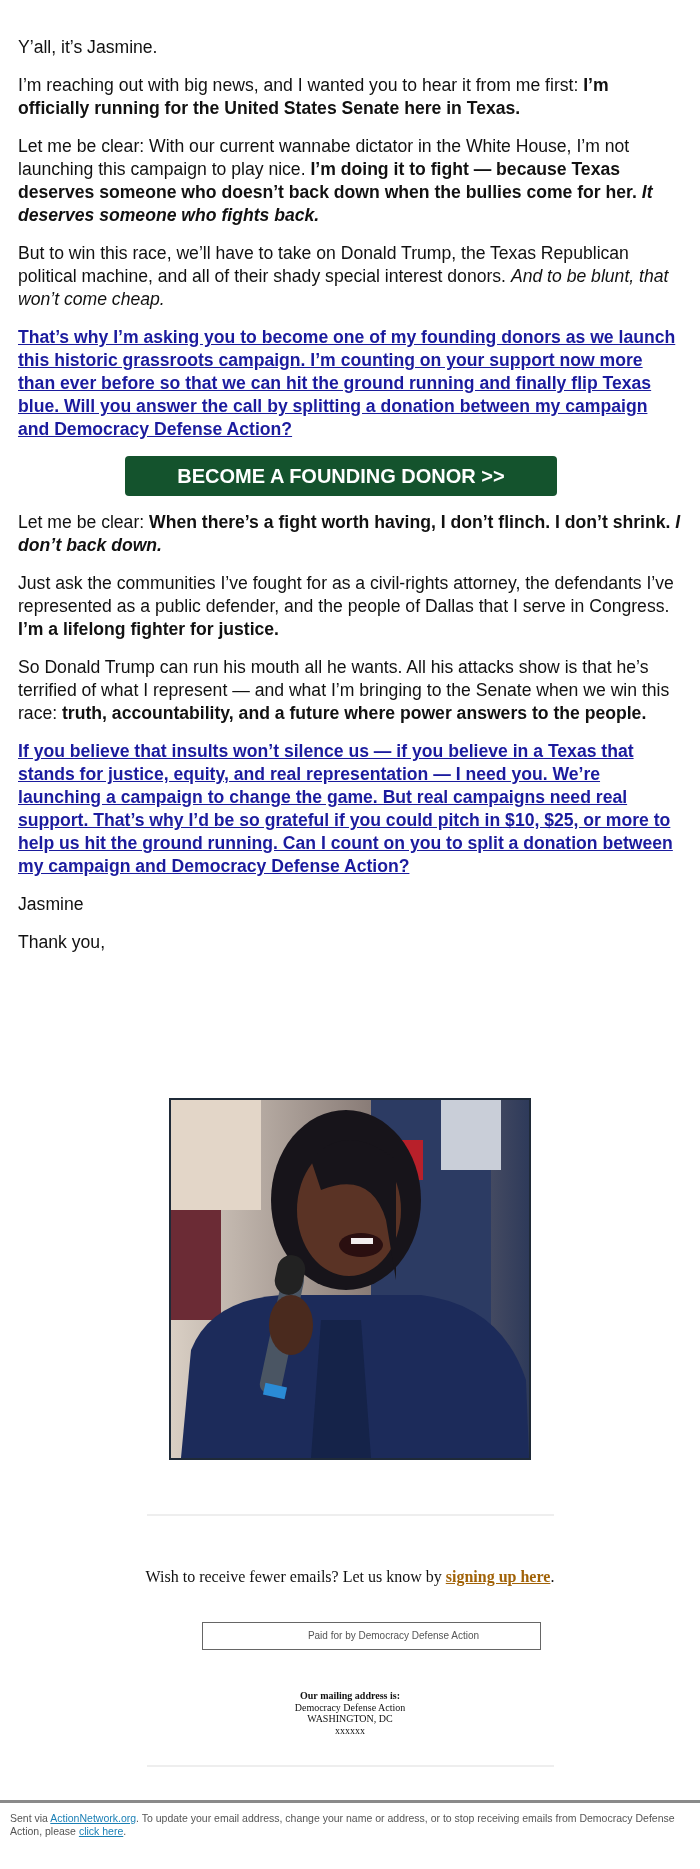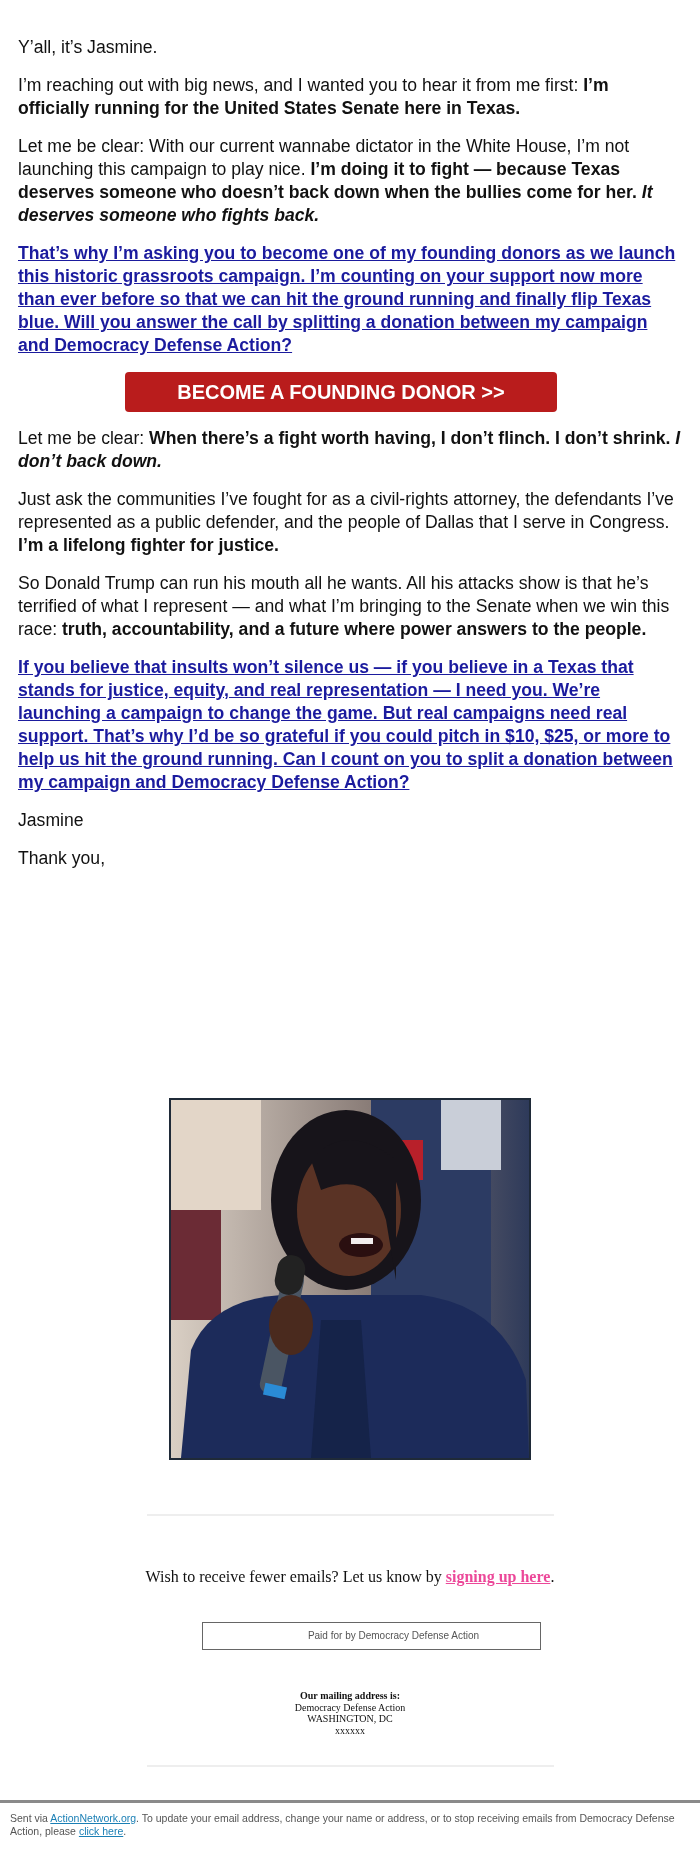--- a/index.html
+++ b/index.html
@@ -3,46 +3,47 @@
 <meta charset="utf-8">
 <style>
   html, body { margin: 0; padding: 0; background: #ffffff; }
   body { width: 700px; height: 1869px; position: relative; overflow: hidden; font-family: "Liberation Sans", sans-serif; color: #111; }
   .content { position: absolute; left: 18px; top: 36px; width: 664px; font-size: 17.6px; line-height: 23px; }
   .content p { margin: 0 0 15px 0; }
   .content b { font-weight: bold; }
   .content i { font-style: italic; }
   a.cta-link { color: #1a0dab; color: #1b1b9e; font-weight: bold; text-decoration: underline; }
   .btn-row { text-align: center; margin: 4px 0 15px 0; }
-  .btn { display: inline-block; background: #b91c1c; color: #fff; font-weight: bold; font-size: 20px; border-radius: 4px; text-align: center; line-height: 40px; height: 40px; text-decoration: none; }
+  .btn { display: inline-block; background: #14532d; color: #fff; font-weight: bold; font-size: 20px; border-radius: 4px; text-align: center; line-height: 40px; height: 40px; text-decoration: none; }
   .btn.founding { width: 432px; margin-left: -18px; }
   .btn.donate { width: 298px; margin-left: -18px; }
   .photo { position: absolute; left: 169px; top: 1098px; width: 358px; height: 358px; border: 2px solid #1f2a38; overflow: hidden; }
   .photo svg { display: block; }
   .hr { position: absolute; height: 2px; background: #eeeeee; left: 147px; width: 407px; }
   .serif { font-family: "Liberation Serif", serif; }
   .fewer { position: absolute; top: 1568px; left: 0; width: 700px; text-align: center; font-size: 16px; color: #111; }
-  .fewer a { color: #ec4899; font-weight: bold; text-decoration: underline; }
+  .fewer a { color: #a16207; font-weight: bold; text-decoration: underline; }
   .paid { position: absolute; left: 202px; top: 1622px; width: 293px; height: 26px; border: 1px solid #666; text-align: center; font-size: 10px; line-height: 26px; color: #555; padding-left: 44px; }
   .address { position: absolute; top: 1690px; left: 0; width: 700px; text-align: center; font-size: 10px; line-height: 11.5px; color: #111; }
   .address b { font-weight: bold; }
   .bottom-bar { position: absolute; top: 1800px; left: 0; width: 700px; height: 3px; background: #8a8a8a; }
   .footer { position: absolute; top: 1812px; left: 10px; width: 670px; font-size: 10.5px; line-height: 13px; color: #555; }
   .footer a { color: #1a7fb5; text-decoration: underline; }
 </style>
 </head>
 <body>
 
 <div class="content">
   <p>Y’all, it’s Jasmine.</p>
 
   <p><span>I’m reaching out with big news, and I wanted you to hear it from me first: </span><b>I’m officially running for the United States Senate here in Texas.</b></p>
 
   <p><span>Let me be clear: With our current wannabe dictator in the White House, I’m not launching this campaign to play nice. </span><b>I’m doing it to fight — because Texas deserves someone who doesn’t back down when the bullies come for her. </b><b><i>It deserves someone who fights back.</i></b></p>
 
+  <p><span>But to win this race, we’ll have to take on Donald Trump, the Texas Republican political machine, and all of their shady special interest donors. </span><i>And to be blunt, that won’t come cheap.</i></p>
 
   <p><a class="cta-link" href="#">That’s why I’m asking you to become one of my founding donors as we launch this historic grassroots campaign. I’m counting on your support now more than ever before so that we can hit the ground running and finally flip Texas blue. Will you answer the call by splitting a donation between my campaign and Democracy Defense Action?</a></p>
 
   <div class="btn-row">
     <a class="btn founding" href="#">BECOME A FOUNDING DONOR &gt;&gt;</a>
   </div>
 
   <p><span>Let me be clear: </span><b>When there’s a fight worth having, I don’t flinch. I don’t shrink. </b><b><i>I don’t back down.</i></b></p>
 
   <p><span>Just ask the communities I’ve fought for as a civil-rights attorney, the defendants I’ve represented as a public defender, and the people of Dallas that I serve in Congress. </span><b>I’m a lifelong fighter for justice.</b></p>

